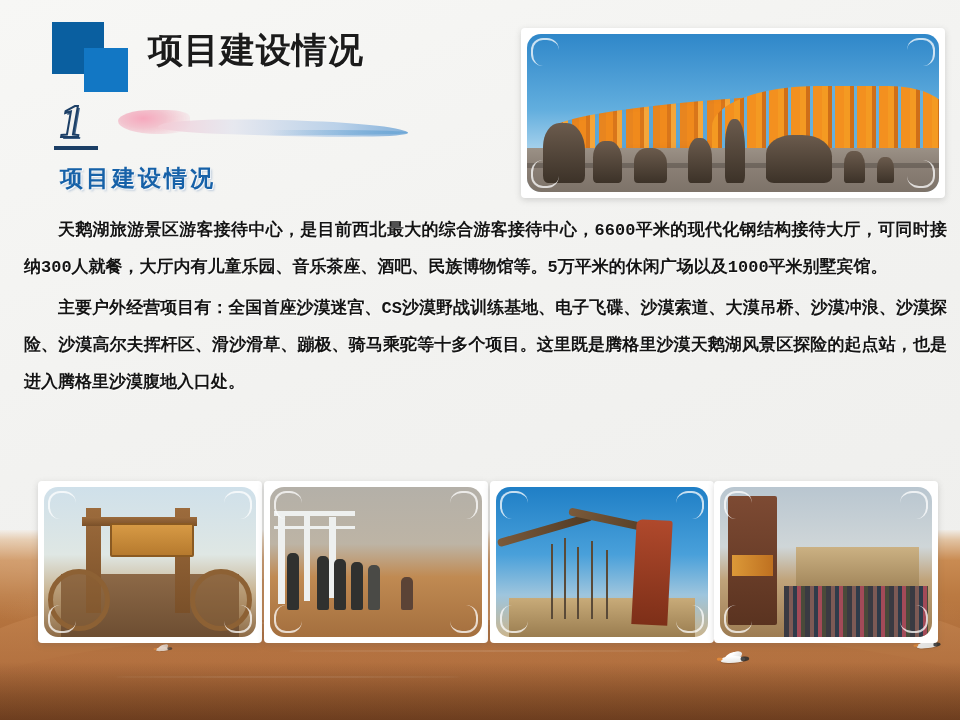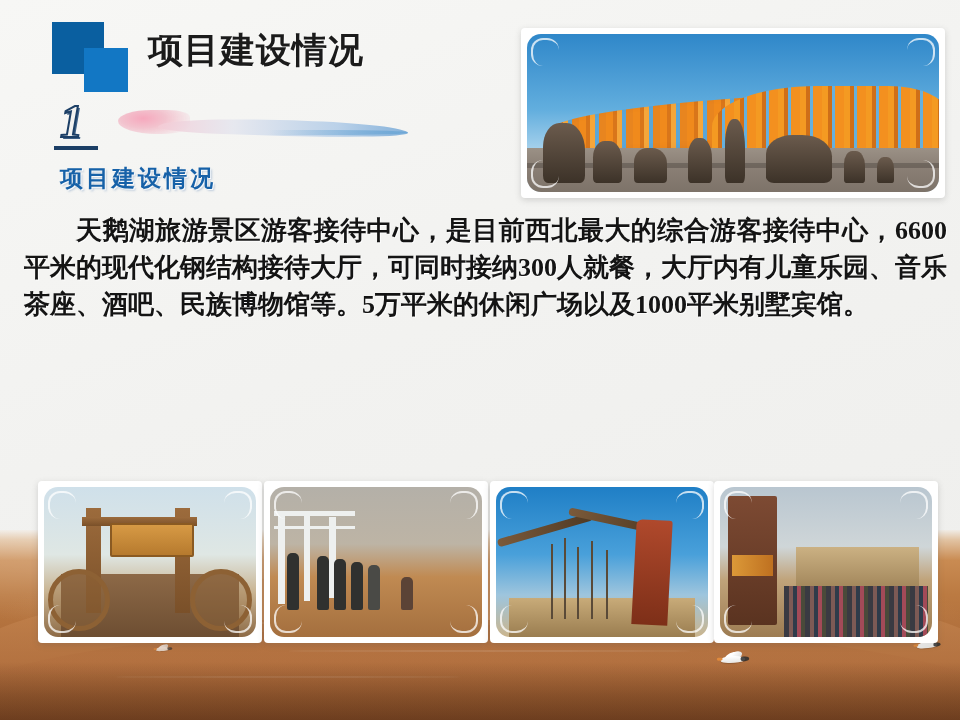--- a/index.html
+++ b/index.html
@@ -149,22 +149,22 @@
     background:linear-gradient(180deg,#9b9186 0%,#8b8076 40%,#7d7369 100%);
   }
   .hero-ground:after{
     content:"";position:absolute;left:0;right:0;top:35%;height:5px;background:rgba(60,55,50,.35);
   }
   .rock{position:absolute;bottom:6%;background:linear-gradient(180deg,#6b5b4d,#3c3228);border-radius:40% 45% 12% 12%;}
 
   
   .body-text{
     position:absolute;left:24px;right:13px;top:212px;
-    font-family:Liberation Serif, serif;
-    font-size:26px;font-weight:bold;color:#141414;
+    font-family:Liberation Mono, monospace;
+    font-size:17px;font-weight:bold;color:#141414;
     line-height:37px;text-align:justify;text-justify:inter-ideograph;
     text-shadow:1px 1px 0 rgba(255,255,255,.75);
   }
   .body-text p{margin:0 0 4px 0;text-indent:2em;}
 
   
   .thumb{width:212px;height:150px;top:481px;}
   #thumb0{left:38px;}
   #thumb1{left:264px;}
   #thumb2{left:490px;}
@@ -229,20 +229,21 @@
       <div class="rock" style="left:85%;width:4%;height:16%"></div>
       <div class="corner tl"></div>
         <div class="corner tr"></div>
       <div class="corner bl"></div>
         <div class="corner br"></div>
     </div>
   </div>
 
   <div class="body-text">
     <p>天鹅湖旅游景区游客接待中心，是目前西北最大的综合游客接待中心，6600平米的现代化钢结构接待大厅，可同时接纳300人就餐，大厅内有儿童乐园、音乐茶座、酒吧、民族博物馆等。5万平米的休闲广场以及1000平米别墅宾馆。</p>
+    <p>主要户外经营项目有：全国首座沙漠迷宫、CS沙漠野战训练基地、电子飞碟、沙漠索道、大漠吊桥、沙漠冲浪、沙漠探险、沙漠高尔夫挥杆区、滑沙滑草、蹦极、骑马乘驼等十多个项目。这里既是腾格里沙漠天鹅湖风景区探险的起点站，也是进入腾格里沙漠腹地入口处。</p>
   </div>
 
   <div class="desert">
     <div class="dune d1"></div>
     <div class="dune d2"></div>
     <div class="ripple" style="left:4%;top:92px;width:30%;"></div>
     <div class="ripple" style="left:30%;top:120px;width:42%;"></div>
     <div class="ripple" style="left:55%;top:78px;width:28%;"></div>
     <div class="ripple" style="left:12%;top:146px;width:36%;"></div>
     <div class="shadowband"></div>

